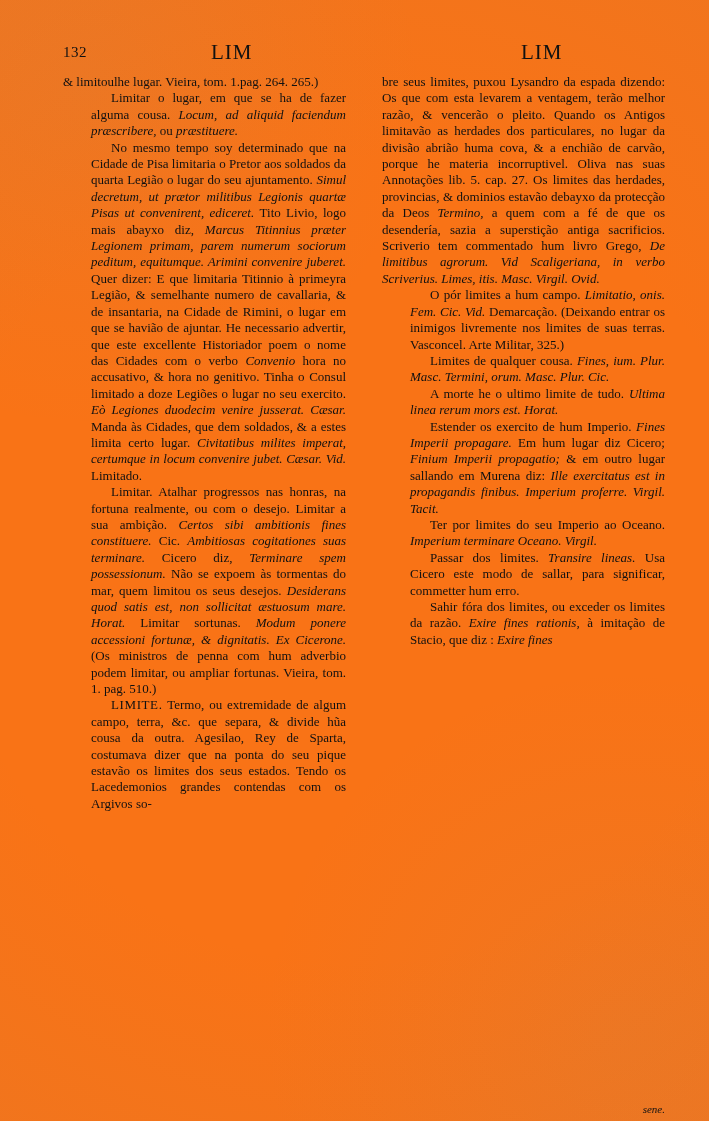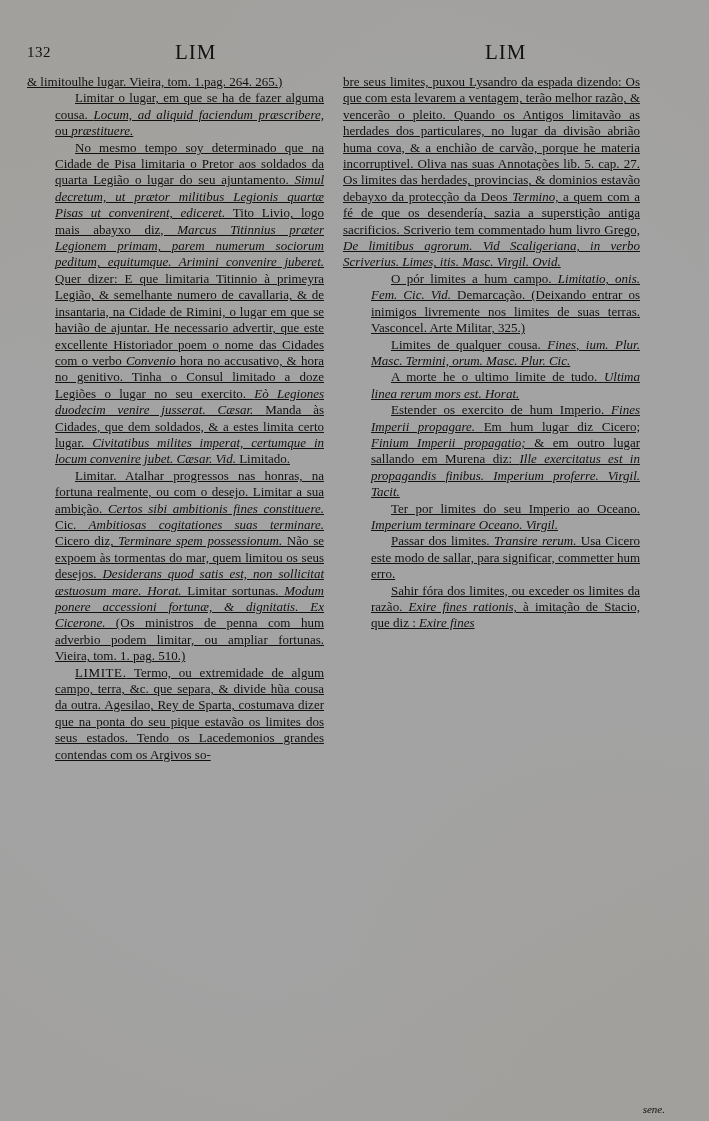--- a/index.html
+++ b/index.html
@@ -11,23 +11,23 @@
     width: 709px;
     height: 1121px;
     font-family: "Liberation Serif", serif;
     color: #111111;
     overflow: hidden;
   }
   .page {
     position: relative;
     width: 709px;
     height: 1121px;
-    background: #a3a3a3;
+    background: #f97316;
     box-sizing: border-box;
-    padding: 40px 44px 18px 27px;
+    padding: 40px 44px 18px 63px;
   }
   
   .page::before {
     content: "";
     position: absolute;
     left: 0; top: 0; right: 0; bottom: 0;
     background:
       radial-gradient(circle at 12% 8%, rgba(160,145,120,0.10), rgba(255,255,255,0) 28%),
       radial-gradient(circle at 88% 92%, rgba(160,145,120,0.10), rgba(255,255,255,0) 30%),
       radial-gradient(circle at 50% 50%, rgba(255,255,255,0) 60%, rgba(150,135,110,0.08) 100%);
@@ -55,23 +55,22 @@
   .runhead-right {
     position: absolute;
     left: 458px;
     top: 0px;
     font-size: 21px;
     letter-spacing: 1px;
   }
   .columns {
     position: relative;
     display: flex;
-    gap: 19px;
+    gap: 36px;
     height: 1020px;
-    text-decoration: underline;
   }
   .col {
     width: 297px;
     font-size: 13.0px;
     line-height: 16.4px;
     text-align: justify;
     text-justify: inter-word;
     hyphens: manual;
   }
   .col p {
@@ -115,20 +114,20 @@
         <p class="indent"><span>Limitar. Atalhar progressos nas honras, na fortuna realmente, ou com o desejo. Limitar a sua ambição. </span><span class="it">Certos sibi ambitionis fines constituere. </span><span>Cic. </span><span class="it">Ambitiosas cogitationes suas terminare. </span><span>Cicero diz, </span><span class="it">Terminare spem possessionum. </span><span>Não se expoem às tormentas do mar, quem limitou os seus desejos. </span><span class="it">Desiderans quod satis est, non sollicitat æstuosum mare. Horat. </span><span>Limitar sortunas. </span><span class="it">Modum ponere accessioni fortunæ, &amp; dignitatis. Ex Cicerone. </span><span>(Os ministros de penna com hum adverbio podem limitar, ou ampliar fortunas. Vieira, tom. 1. pag. 510.)</span></p>
         <p class="indent"><span class="entry-head">LIMITE.</span> <span>Termo, ou extremidade de algum campo, terra, &amp;c. que separa, &amp; divide hũa cousa da outra. Agesilao, Rey de Sparta, costumava dizer que na ponta do seu pique estavão os limites dos seus estados. Tendo os Lacedemonios grandes contendas com os Argivos so-</span></p>
       </div>
     <div class="col" id="col-right">
         <p class=""><span>bre seus limites, puxou Lysandro da espada dizendo: Os que com esta levarem a ventagem, terão melhor razão, &amp; vencerão o pleito. Quando os Antigos limitavão as herdades dos particulares, no lugar da divisão abrião huma cova, &amp; a enchião de carvão, porque he materia incorruptivel. Oliva nas suas Annotações lib. 5. cap. 27. Os limites das herdades, provincias, &amp; dominios estavão debayxo da protecção da Deos </span><span class="it">Termino, </span><span>a quem com a fé de que os desendería, sazia a superstição antiga sacrificios. Scriverio tem commentado hum livro Grego, </span><span class="it">De limitibus agrorum. Vid Scaligeriana, in verbo Scriverius. Limes, itis. Masc. Virgil. Ovid.</span></p>
         <p class="indent"><span>O pór limites a hum campo. </span><span class="it">Limitatio, onis. Fem. Cic. Vid. </span><span>Demarcação. (Deixando entrar os inimigos livremente nos limites de suas terras. Vasconcel. Arte Militar, 325.)</span></p>
         <p class="indent"><span>Limites de qualquer cousa. </span><span class="it">Fines, ium. Plur. Masc. Termini, orum. Masc. Plur. Cic.</span></p>
         <p class="indent"><span>A morte he o ultimo limite de tudo. </span><span class="it">Ultima linea rerum mors est. Horat.</span></p>
         <p class="indent"><span>Estender os exercito de hum Imperio. </span><span class="it">Fines Imperii propagare. </span><span>Em hum lugar diz Cicero; </span><span class="it">Finium Imperii propagatio; </span><span>&amp; em outro lugar sallando em Murena diz: </span><span class="it">Ille exercitatus est in propagandis finibus. Imperium proferre. Virgil. Tacit.</span></p>
         <p class="indent"><span>Ter por limites do seu Imperio ao Oceano. </span><span class="it">Imperium terminare Oceano. Virgil.</span></p>
-        <p class="indent"><span>Passar dos limites. </span><span class="it">Transire rerum. </span><span>Usa Cicero este modo de sallar, para significar, commetter hum erro.</span></p>
+        <p class="indent"><span>Passar dos limites. </span><span class="it">Transire lineas. </span><span>Usa Cicero este modo de sallar, para significar, commetter hum erro.</span></p>
         <p class="indent"><span>Sahir fóra dos limites, ou exceder os limites da razão. </span><span class="it">Exire fines rationis, </span><span>à imitação de Stacio, que diz : </span><span class="it">Exire fines</span></p>
       </div>
   </div>
 
   <div class="catchword">sene.</div>
 
 </div>
 
 </body></html>

